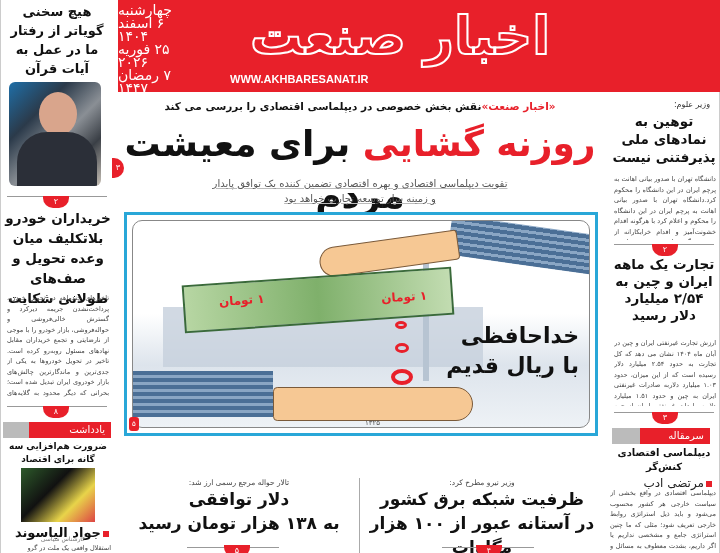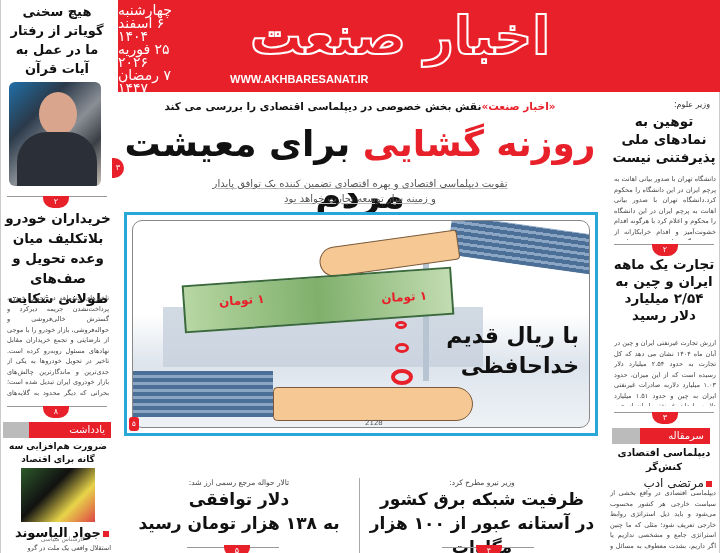--- a/index.html
+++ b/index.html
@@ -115,24 +115,24 @@
       <span class="bill-label" style="left:34px;top:10px;">۱ تومان</span>
       <span class="bill-label" style="right:24px;top:18px;">۱ تومان</span>
     </div>
     <div class="zero" style="left:262px;top:100px;width:12px;height:8px;border-width:3px;"></div>
     <div class="zero" style="left:262px;top:122px;width:14px;height:10px;border-width:3px;"></div>
     <div class="zero" style="left:258px;top:148px;width:22px;height:16px;"></div>
     <div class="zero" style="left:240px;top:178px;width:40px;height:22px;"></div>
     <div class="sleeve-bot"></div>
     <div class="hand-bot"></div>
     <div class="cartoon-text">
+      <div>خداحافظی</div>
       <div>با ریال قدیم</div>
-      <div>خداحافظی</div>
     </div>
-    <div class="signature">2128</div>
+    <div class="signature">۱۳۲۵</div>
   </div>
   <div class="abs" style="left:2px;top:202px;width:10px;height:14px;background:#e8202a;border-radius:3px;color:#fff;font-size:7px;line-height:14px;text-align:center;">۵</div>
 </div>
 
 <div class="abs" style="left:359px;top:478px;width:1px;height:75px;background:#aaa;"></div>
 
 <div class="abs" style="left:124px;top:478px;width:230px;">
   <div class="lower-kicker">تالار حواله مرجع رسمی ارز شد:</div>
   <div class="lower-head">دلار توافقی</div>
   <div class="lower-head">به ۱۳۸ هزار تومان رسید</div>

